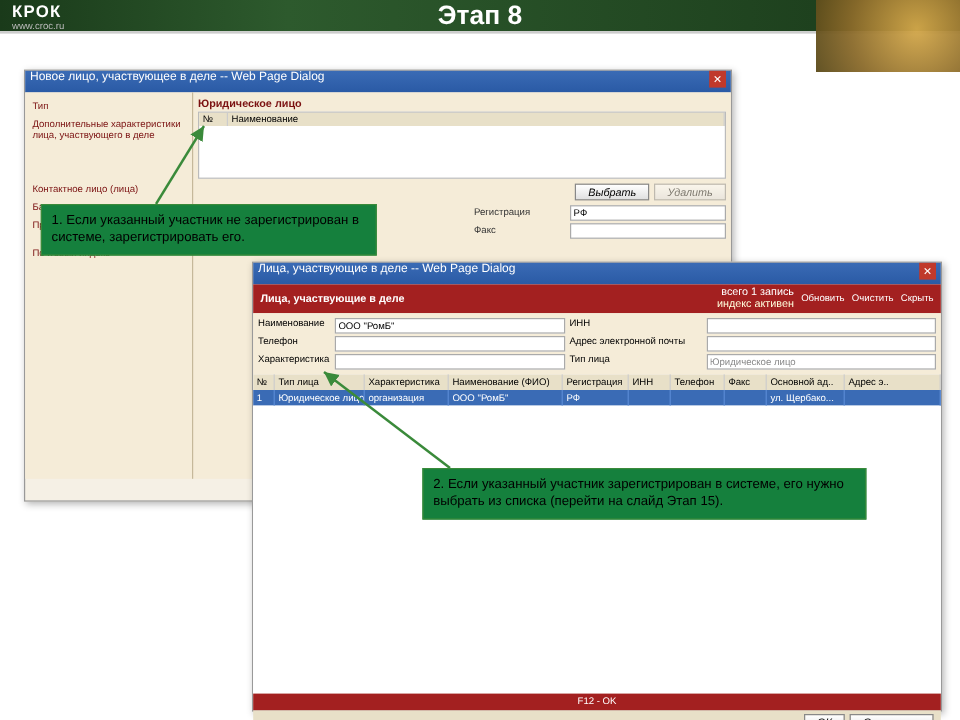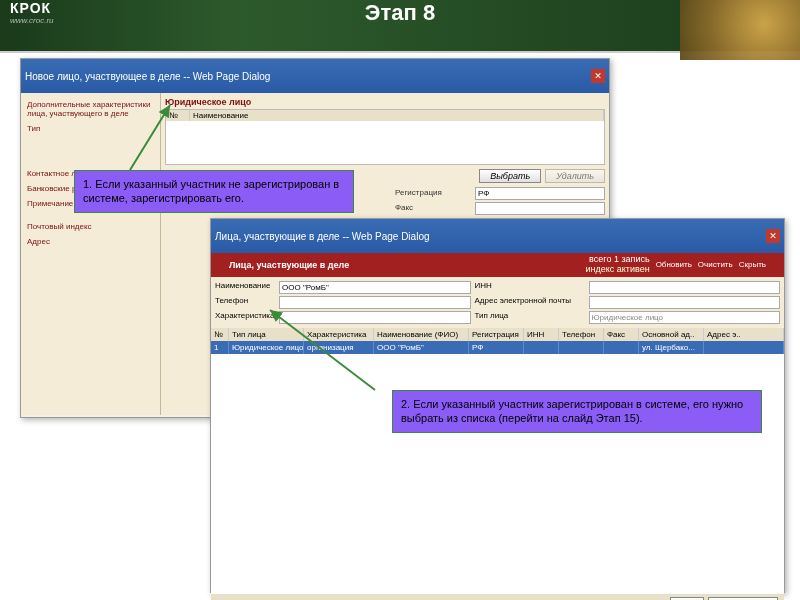--- a/index.html
+++ b/index.html
@@ -1,60 +1,60 @@
 <!DOCTYPE html>
 <html><head>
 <meta charset="utf-8">
 <style>
   * { box-sizing: border-box; margin: 0; padding: 0; }
   body { width: 800px; height: 600px; font-family: Tahoma, Arial, sans-serif; font-size: 9px; background: #fff; position: relative; overflow: hidden; }
   
-  .header { height: 53px; background: linear-gradient(90deg, #1a3a1a 0%, #2d5a2d 30%, #1a3a1a 100%); display: flex; color: #fff; position: relative; border-bottom: 2px solid #ccc; }
+  .header { height: 28px; background: linear-gradient(90deg, #1a3a1a 0%, #2d5a2d 30%, #1a3a1a 100%); display: flex; align-items: center; color: #fff; position: relative; border-bottom: 2px solid #ccc; }
   .logo { margin-left: 10px; display: flex; flex-direction: column; }
   .logo-top { font-size: 14px; font-weight: bold; letter-spacing: 1px; }
-  .logo-bot { font-size: 8px; color: #bbb; font-style: italic; }
+  .logo-bot { font-size: 8px; color: #bbb; }
   .stage-title { position: absolute; left: 50%; transform: translateX(-50%); font-size: 22px; font-weight: bold; }
   .deco { position: absolute; right: 0; top: 0; width: 120px; height: 60px; background: radial-gradient(circle at 70% 40%, #d4a84a 0%, #8a6a2a 60%, #5a4a1a 100%); z-index: 0; opacity: 0.95;}
   
   .win { position: absolute; border: 1px solid #999; background: #f5f0e5; box-shadow: 2px 2px 6px rgba(0,0,0,0.3); }
-  .titlebar { background: linear-gradient(#3a6bb5, #2a5aa5); color: #fff; height: 34px; display: flex; align-items: center; padding: 0 4px; font-size: 10px; }
+  .titlebar { background: linear-gradient(#3a6bb5, #2a5aa5); color: #fff; height: 18px; display: flex; align-items: flex-start; padding: 0 4px; font-size: 10px; }
   .titlebar .tb-close { margin-left: auto; width: 14px; height: 14px; background: #c0392b; display: flex; align-items: center; justify-content: center; font-size: 9px; cursor: pointer; }
   .subtitle { background: #a32020; color: #fff; padding: 2px 6px; font-size: 10px; font-weight: bold; }
   
   .win1 { left: 20px; top: 58px; width: 590px; height: 360px; }
   .win1-body { display: flex; height: calc(100% - 36px); background: #f5ecd8; }
   .sidebar { width: 140px; border-right: 1px solid #c5b89a; padding: 4px; }
   .sidebar div { padding: 3px 2px; color: #7a1010; font-size: 8px; }
   .main { flex: 1; padding: 4px; }
   .sect-label { color: #7a1010; font-weight: bold; font-size: 9px; margin-bottom: 2px;}
   .mini-table { border: 1px solid #bbb; background: #fff; height: 56px; margin-bottom: 4px; }
   .mini-table .hdr { background: #e8e0c8; display: flex; font-size: 8px; }
   .mini-table .hdr div { border-right: 1px solid #ccc; padding: 1px 3px; }
   .btn-row { display: flex; gap: 4px; justify-content: flex-end; margin-bottom: 4px; }
   .btn { background: linear-gradient(#fff,#e0e0e0); border: 1px solid #888; padding: 1px 10px; font-size: 9px; cursor: pointer; font-style: italic; }
   .field-row { display: flex; margin-bottom: 2px; }
   .field-row label { width: 80px; font-size: 8px; color: #333; padding-top: 1px;}
   .field-row input { flex: 1; border: 1px solid #aaa; height: 13px; font-size: 8px; padding: 0 2px; }
   
   .win2 { left: 210px; top: 218px; width: 575px; height: 375px; z-index: 5; }
-  .toolbar2 { background: #a32020; color: #fff; display: flex; align-items: center; padding: 2px 18px; font-size: 9px; gap: 6px;}
+  .toolbar2 { background: #a32020; color: #fff; display: flex; align-items: center; padding: 2px 6px; font-size: 9px; gap: 6px;}
   .toolbar2 .spacer { flex: 1; }
   .toolbar2 .tbtn { cursor: pointer; font-size: 8px;}
   .filter-area { background: #f5ecd8; padding: 4px; display: grid; grid-template-columns: 60px 1fr 110px 1fr; gap: 2px 4px; font-size: 8px; }
   .filter-area input { border: 1px solid #aaa; height: 13px; font-size: 8px; padding: 0 2px; width: 100%; }
   .grid { background: #fff; flex: 1; }
   .grid-hdr { background: #e8e0c8; display: flex; font-size: 8px; }
   .grid-hdr div { border-right: 1px solid #ccc; padding: 2px 3px; white-space: nowrap; overflow: hidden; }
   .grid-row { display: flex; background: #3a6bb5; color: #fff; font-size: 8px; }
   .grid-row div { border-right: 1px solid #5a8bd5; padding: 2px 3px; white-space: nowrap; overflow: hidden; }
   .grid-body { background: #fff; height: 240px; }
   .statusbar { background: #a32020; color: #fff; height: 14px; display: flex; align-items: center; justify-content: center; font-size: 8px; }
   .bot-btns { background: #e8e0c8; display: flex; justify-content: flex-end; gap: 4px; padding: 3px 6px; }
   
-  .callout { position: absolute; background: #8b5cf6; border: 1px solid #3a8a3a; padding: 6px 8px; font-size: 11px; z-index: 10; line-height: 1.3; margin-left: 40px; }
+  .callout { position: absolute; background: #15803d; border: 1px solid #3a8a3a; padding: 6px 8px; font-size: 11px; z-index: 10; line-height: 1.3; }
   .callout1 { left: 34px; top: 170px; width: 280px; }
   .callout2 { left: 352px; top: 390px; width: 370px; }
   
   svg.arrow { position: absolute; z-index: 9; pointer-events: none; }
 </style>
 </head>
 <body>
 
 <div class="header">
   <div class="logo">
@@ -65,29 +65,28 @@
 </div>
 <div class="deco"></div>
 
 <div class="win win1">
   <div class="titlebar">
     <span>Новое лицо, участвующее в деле  --  Web Page Dialog</span>
     <span class="tb-close">✕</span>
   </div>
   <div class="win1-body">
     <div class="sidebar">
+      <div>Тип</div>
       <div>Дополнительные характеристики лица, участвующего в деле</div>
-      <div>Тип</div>
       <div style="height:30px"></div>
       <div>Контактное лицо (лица)</div>
       <div>Банковские реквизиты</div>
       <div>Примечание</div>
       <div style="height:8px"></div>
       <div>Почтовый индекс</div>
-      <div>Адрес</div>
     </div>
     <div class="main">
       <div class="sect-label">Юридическое лицо</div>
       <div class="mini-table">
         <div class="hdr">
           <div style="width:24px">№</div>
           <div style="flex:1">Наименование</div>
         </div>
       </div>
       <div class="btn-row">
@@ -161,20 +160,21 @@
       <div style="width:95px">ООО "РомБ"</div>
       <div style="width:55px">РФ</div>
       <div style="width:35px"></div>
       <div style="width:45px"></div>
       <div style="width:35px"></div>
       <div style="width:65px">ул. Щербако...</div>
       <div style="flex:1"></div>
     </div>
     <div class="grid-body"></div>
   </div>
+  <div class="statusbar">F12 - OK</div>
   <div class="bot-btns">
     <button class="btn">ОК</button>
     <button class="btn">Отменить</button>
   </div>
 </div>
 
 <div class="callout callout1">1. Если указанный участник не зарегистрирован в системе, зарегистрировать его.</div>
 <div class="callout callout2">2. Если указанный участник зарегистрирован в системе, его нужно выбрать из списка (перейти на слайд Этап 15).</div>
 
 <svg class="arrow" style="left:120px;top:95px" width="60" height="80">

